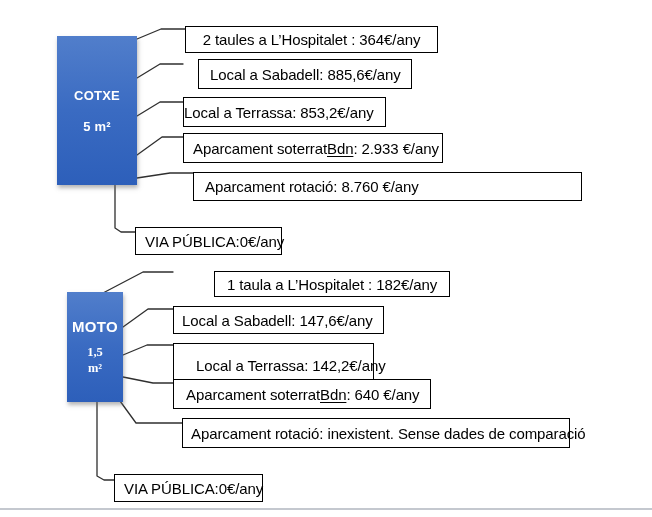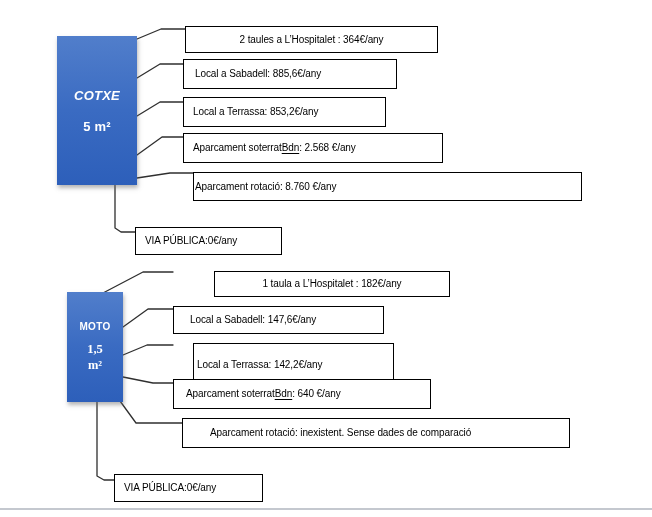--- a/index.html
+++ b/index.html
@@ -13,44 +13,44 @@
   svg.connectors polyline{fill:none;stroke:#2f2f2f;stroke-width:1.3;stroke-linejoin:round;stroke-linecap:round;}
 
   .vnode{
     position:absolute;
     background:linear-gradient(180deg,#517ecb 0%,#3a6bc2 50%,#2d5fba 100%);
     box-shadow:1px 3px 4px rgba(110,110,110,0.5);
     color:#ffffff; font-weight:bold; text-align:center;
     display:flex; flex-direction:column; align-items:center; justify-content:center;
   }
   #cotxe-node{left:57px;top:36px;width:80px;height:149px;font-size:13px;letter-spacing:.2px;}
-  #cotxe-node .vtitle{margin-bottom:16px;font-style:italic;}
+  #cotxe-node .vtitle{margin-bottom:16px;}
   #moto-node{left:67px;top:292px;width:56px;height:110px;font-size:12.5px;}
-  #moto-node .vtitle{font-size:10px;margin-bottom:9px;letter-spacing:.3px;}
+  #moto-node .vtitle{font-size:15px;margin-bottom:9px;letter-spacing:.3px;}
   #moto-node .vline{line-height:1.3;font-family:Liberation Serif, serif;}
 
   .wbox{
     position:absolute; background:#ffffff; border:1.4px solid #000000;
     display:flex; align-items:center;
-    font-size:10px; line-height:1; letter-spacing:-0.1px; white-space:nowrap;
+    font-size:15px; line-height:1; letter-spacing:-0.1px; white-space:nowrap;
     box-sizing:border-box;
     text-align:right;
   }
   .center{justify-content:center;}
   #c1{left:185px;top:26px;width:253px;height:27px;}
-  #c2{left:183px;top:59px;width:214px;height:30px;padding-left:11px;}
-  #c3{left:183px;top:97px;width:203px;height:30px;padding-left:9px;}
+  #c2{left:198px;top:59px;width:214px;height:30px;padding-left:11px;}
+  #c3{left:183px;top:97px;width:203px;height:30px;padding-left:0;}
   #c4{left:183px;top:133px;width:260px;height:30px;padding-left:9px;}
-  #c5{left:193px;top:172px;width:389px;height:29px;padding-left:1px;}
+  #c5{left:193px;top:172px;width:389px;height:29px;padding-left:11px;}
   #c6{left:135px;top:227px;width:147px;height:28px;padding-left:9px;}
   #m1{left:173px;top:271px;width:236px;height:26px;margin-left:41px;}
-  #m2{left:173px;top:306px;width:211px;height:28px;padding-left:16px;}
-  #m3{left:173px;top:343px;width:201px;height:44px;padding-left:3px;margin-left:20px;}
+  #m2{left:173px;top:306px;width:211px;height:28px;padding-left:8px;}
+  #m3{left:173px;top:343px;width:201px;height:44px;padding-left:22px;}
   #m4{left:173px;top:379px;width:258px;height:30px;padding-left:12px;}
-  #m5{left:182px;top:418px;width:388px;height:30px;padding-left:27px;}
+  #m5{left:182px;top:418px;width:388px;height:30px;padding-left:8px;}
   #m6{left:114px;top:474px;width:149px;height:28px;padding-left:9px;}
 
   .sq{
     text-decoration-line:underline;
     text-decoration-style:wavy;
     text-decoration-color:#d83a2e;
     text-decoration-thickness:1px;
     text-underline-offset:2px;
     text-decoration:underline;
   }
@@ -91,21 +91,21 @@
   </div>
   <div class="wbox" id="c2">
     <span>Local a Sabadell: 885,6€/any</span>
   </div>
   <div class="wbox" id="c3">
     <span>Local a Terrassa: 853,2€/any</span>
   </div>
   <div class="wbox" id="c4">
     <span>Aparcament soterrat </span>
       <span class="sq">Bdn</span>
-      <span>: 2.568 €/any</span>
+      <span>: 2.933 €/any</span>
   </div>
   <div class="wbox" id="c5">
     <span>Aparcament rotació: 8.760 €/any</span>
   </div>
   <div class="wbox" id="c6">
     <span class="bold">VIA PÚBLICA:</span>
       <span> 0€/any</span>
   </div>
 
   <div class="vnode" id="moto-node">

